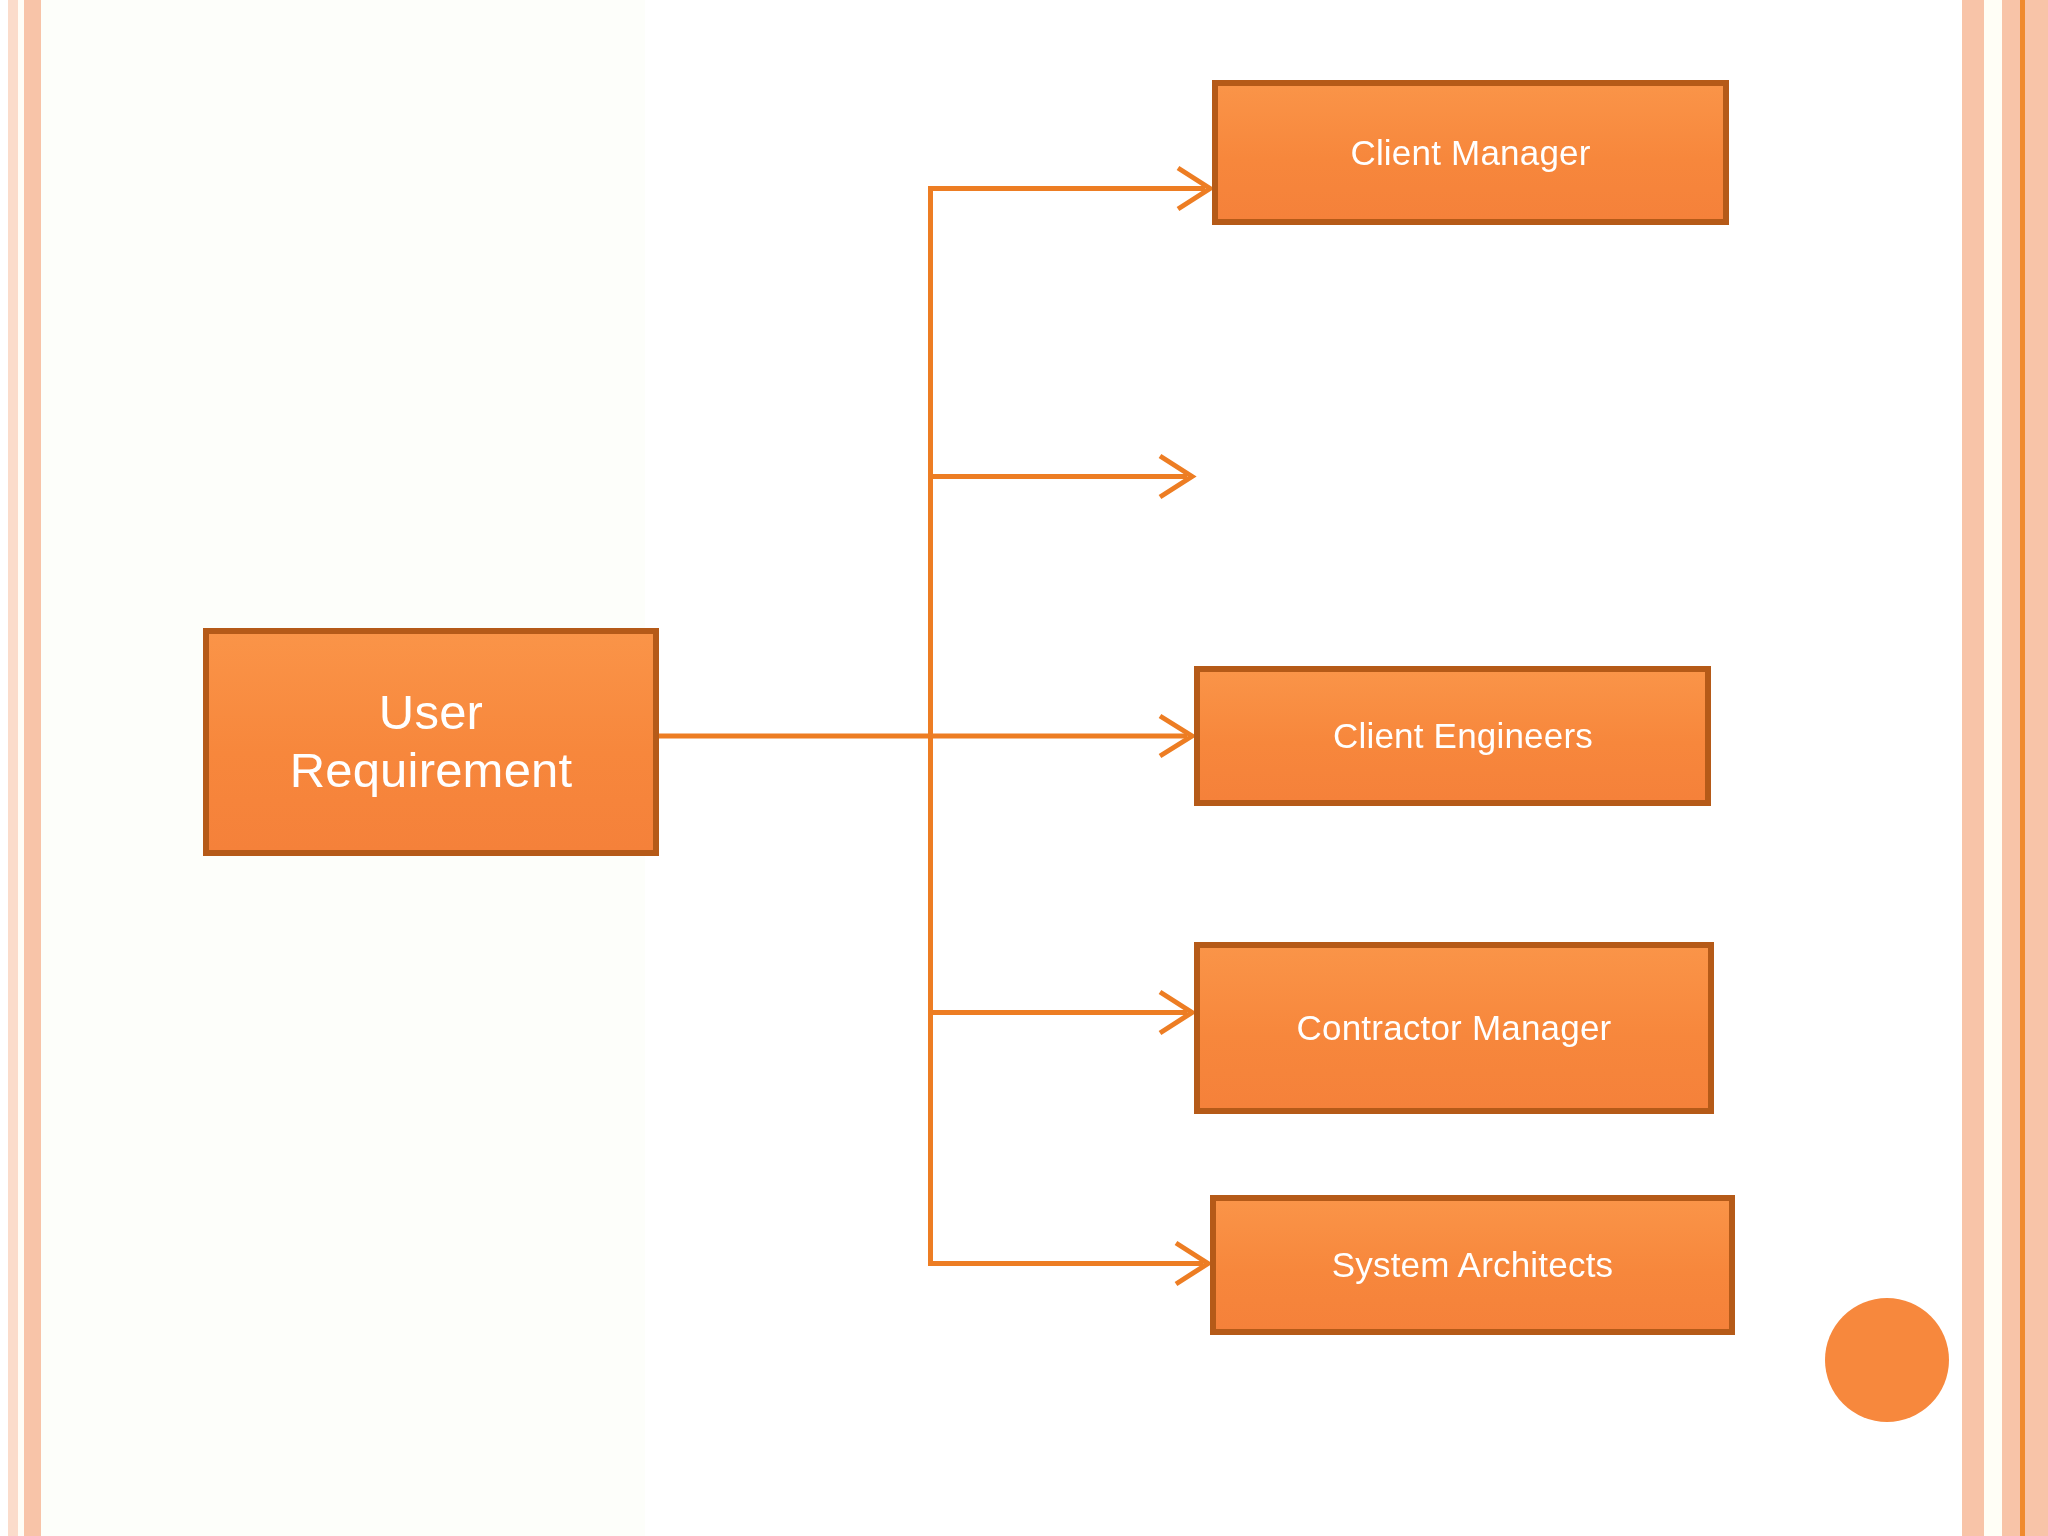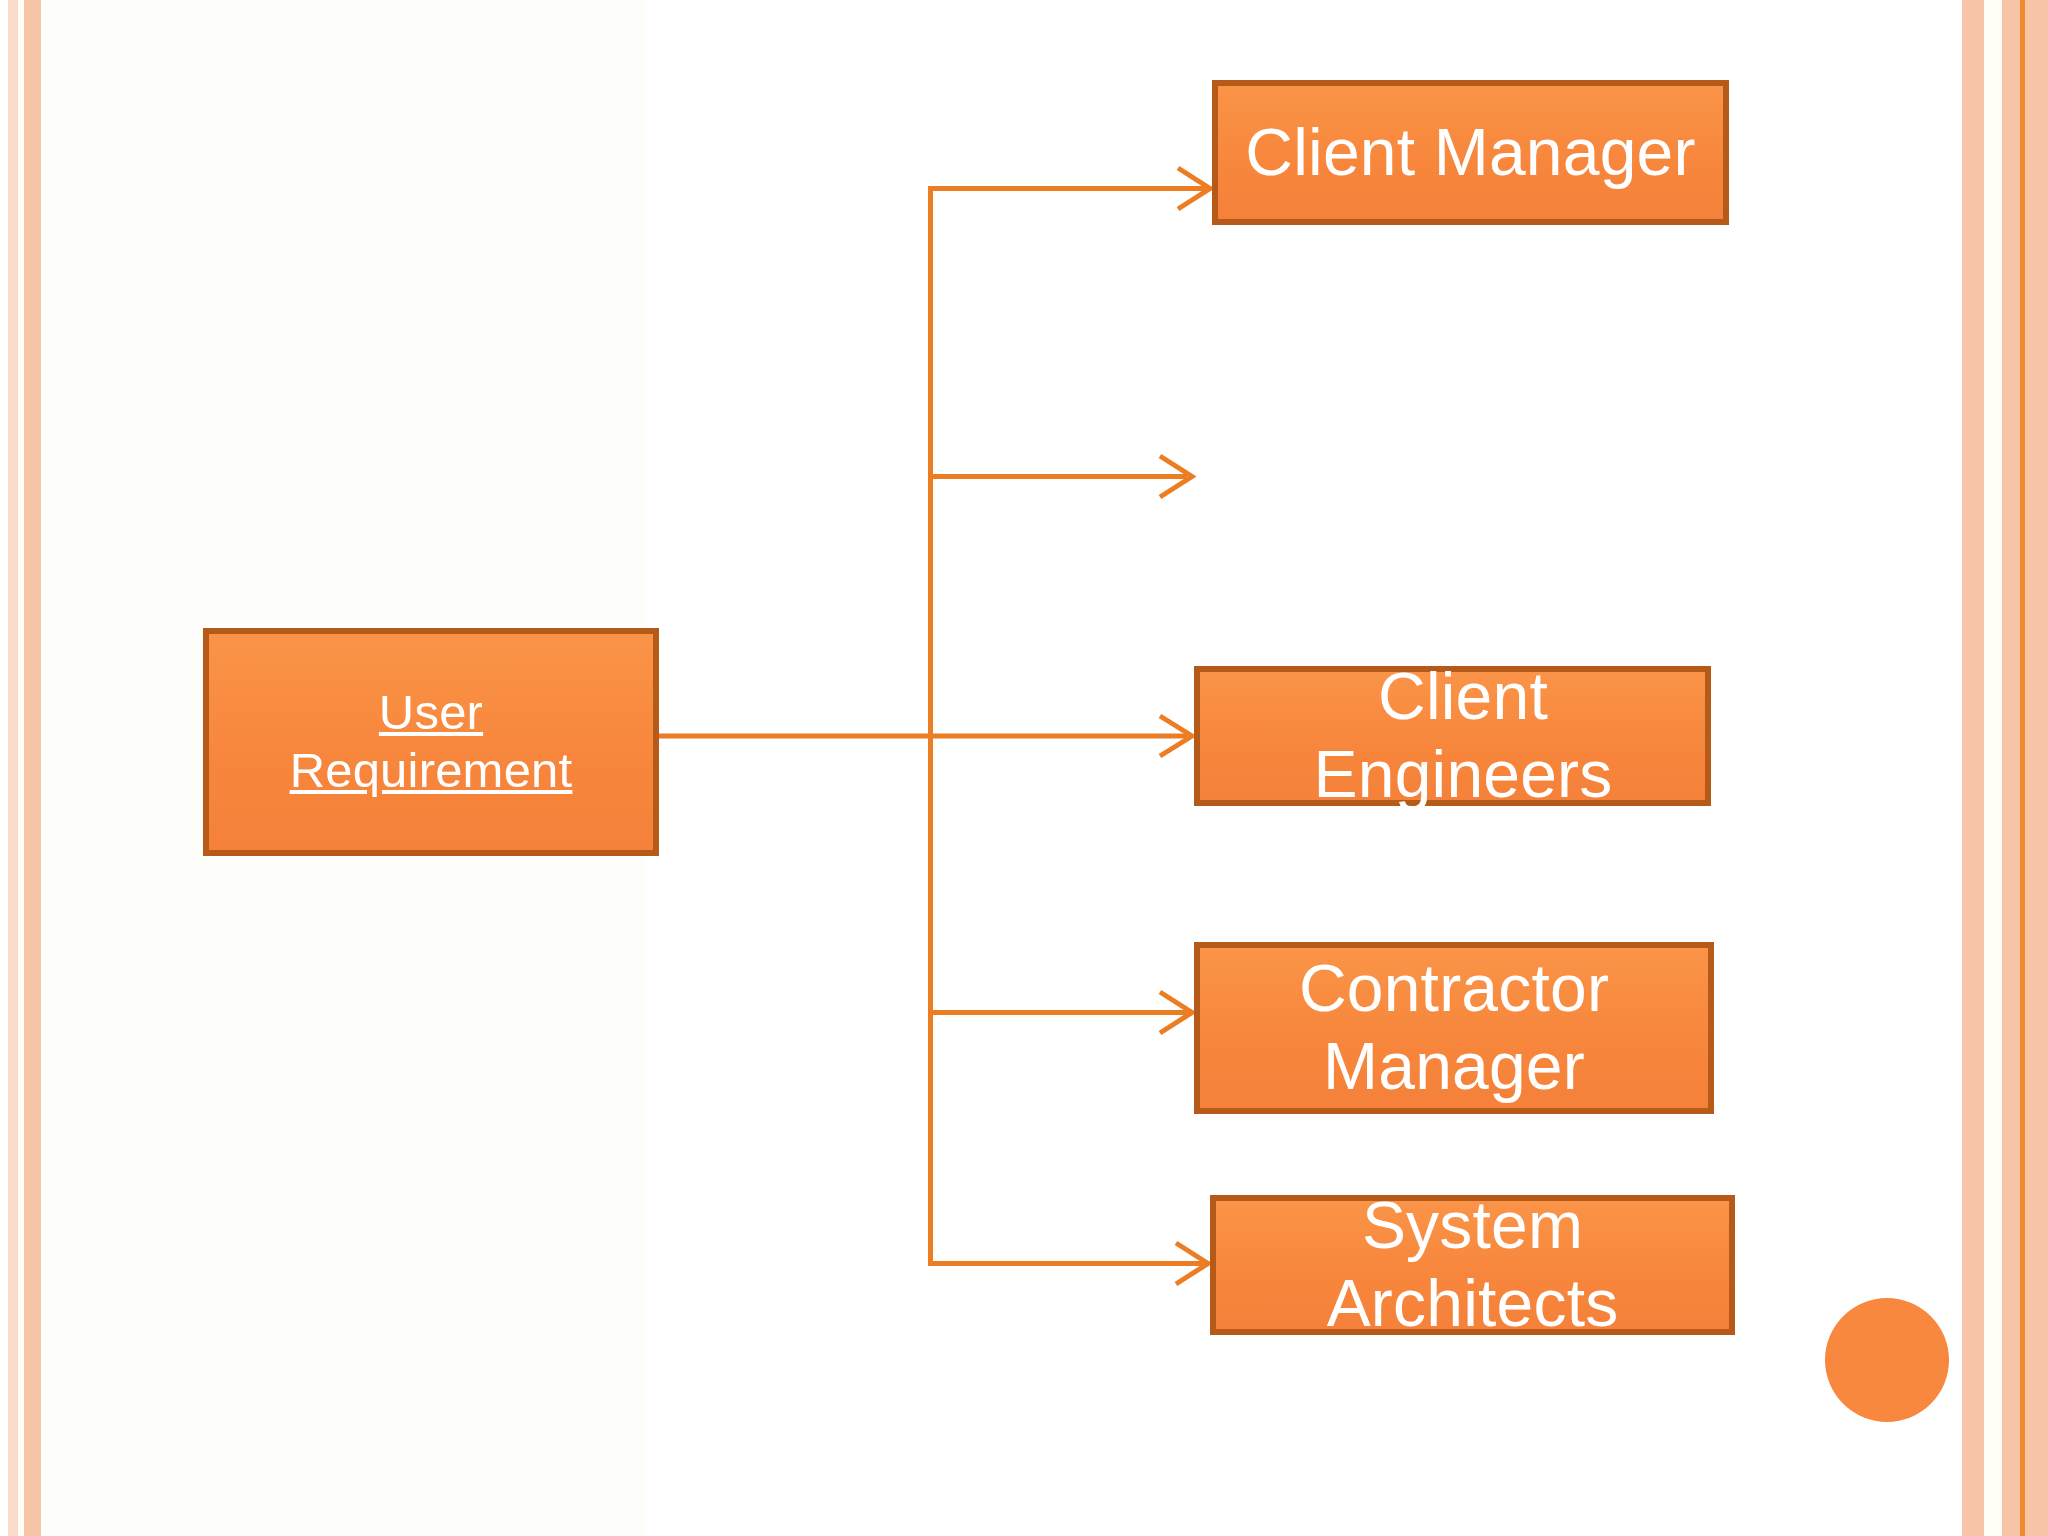--- a/index.html
+++ b/index.html
@@ -60,21 +60,21 @@
     line-height: 1.18;
     white-space: pre-line;
     -webkit-font-smoothing: antialiased;
   }
 
   .node-source {
     font-size: 49px;
   }
 
   .node-target {
-    font-size: 66px;
+    font-size: 35px;
   }
 
   
   .accent-circle {
     position: absolute;
     border-radius: 50%;
   }
 </style>
 </head>
 <body>
@@ -116,21 +116,21 @@
       <polyline points="1178,168 1210,188.5 1178,209"></polyline>
       <polyline points="1160,456 1192,476.5 1160,497"></polyline>
       <polyline points="1160,716 1192,736   1160,756"></polyline>
       <polyline points="1160,992 1192,1012.5 1160,1033"></polyline>
       <polyline points="1176,1243 1208,1263.5 1176,1284"></polyline>
     </g>
   </svg>
 
   <div class="node node-source" style="left:203px; top:628px; width:456px; height:228px;
               background:linear-gradient(180deg,#FA9448 0%,#F7873C 55%,#F5813A 100%);
-              border:6px solid #B55A18;text-decoration:underline;">User
+              border:6px solid #B55A18;">User
 Requirement</div>
 
   <div class="node node-target" style="left:1212px; top:80px; width:517px; height:145px;
               background:linear-gradient(180deg,#FA9448 0%,#F7873C 55%,#F5813A 100%);
               border:6px solid #B55A18;">Client Manager</div>
 
 
   <div class="node node-target" style="left:1194px; top:666px; width:517px; height:140px;
               background:linear-gradient(180deg,#FA9448 0%,#F7873C 55%,#F5813A 100%);
               border:6px solid #B55A18;padding-left:21px;">Client Engineers</div>

